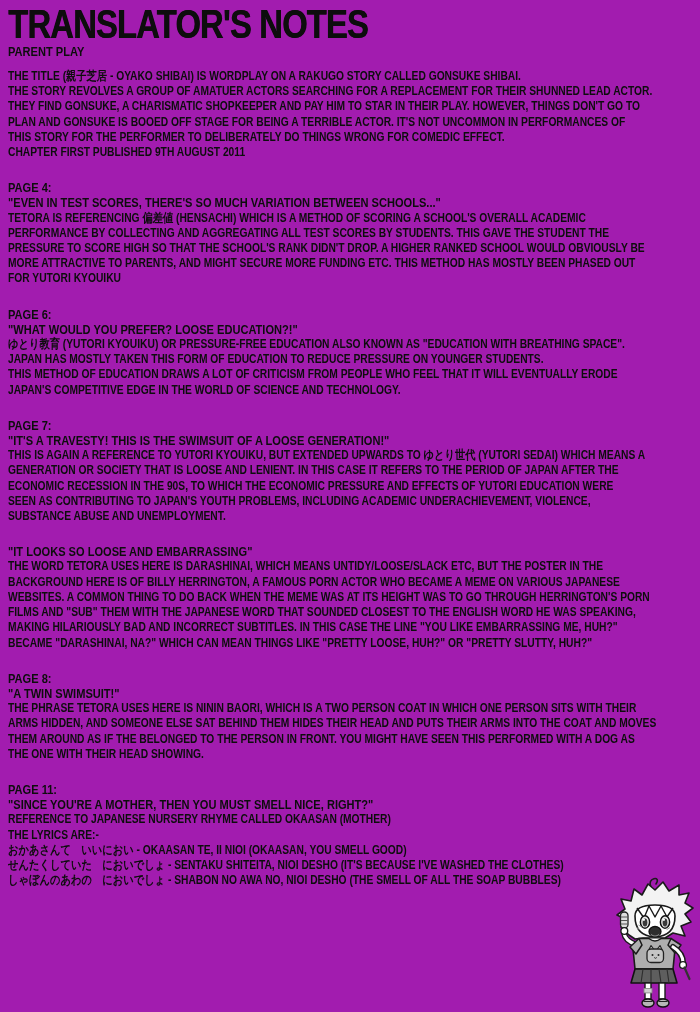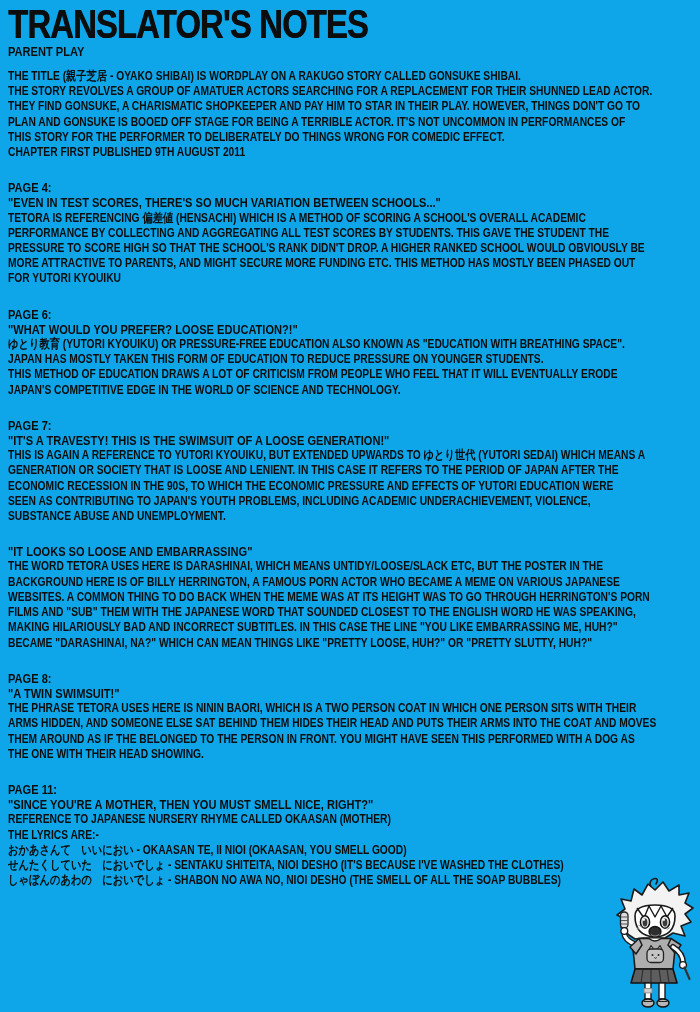--- a/index.html
+++ b/index.html
@@ -5,21 +5,21 @@
   html, body { margin: 0; padding: 0; }
   body {
     width: 700px; height: 1012px;
     background: #ffffff;
     overflow: hidden;
     position: relative;
     font-family: "Liberation Sans", sans-serif;
     color: #0d0d0d;
     -webkit-font-smoothing: antialiased;
   }
-  .sheet { position: absolute; inset: 0; background: #0ea5e9; }
+  .sheet { position: absolute; inset: 0; background: #a21caf; }
   
   .content {
     position: absolute; left: 8px; top: 5px;
     width: 853px;
     transform: scaleX(0.82);
     transform-origin: 0 0;
     font-weight: 700;
   }
   .title {
     margin: 0;

